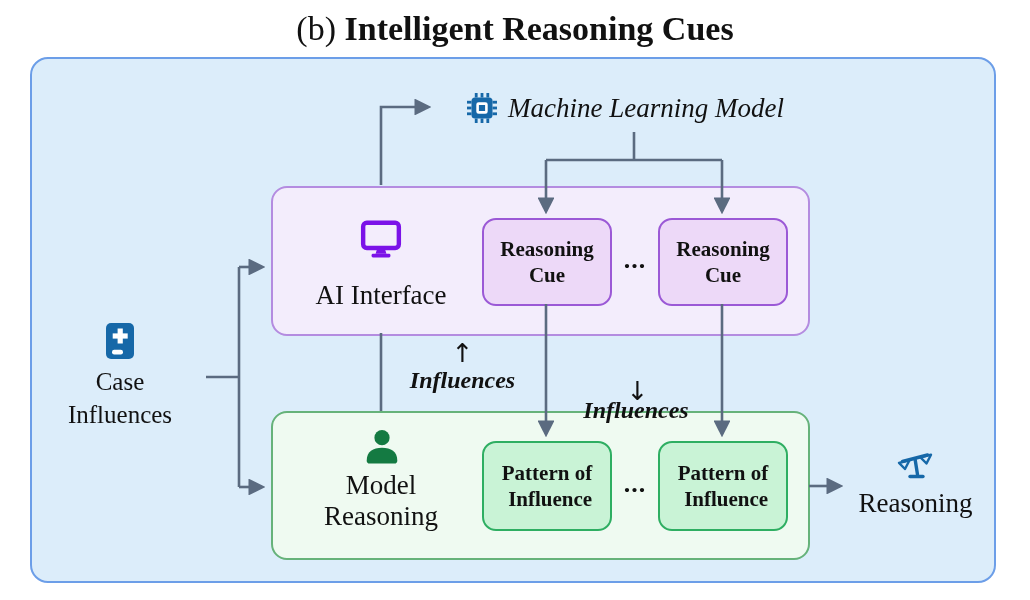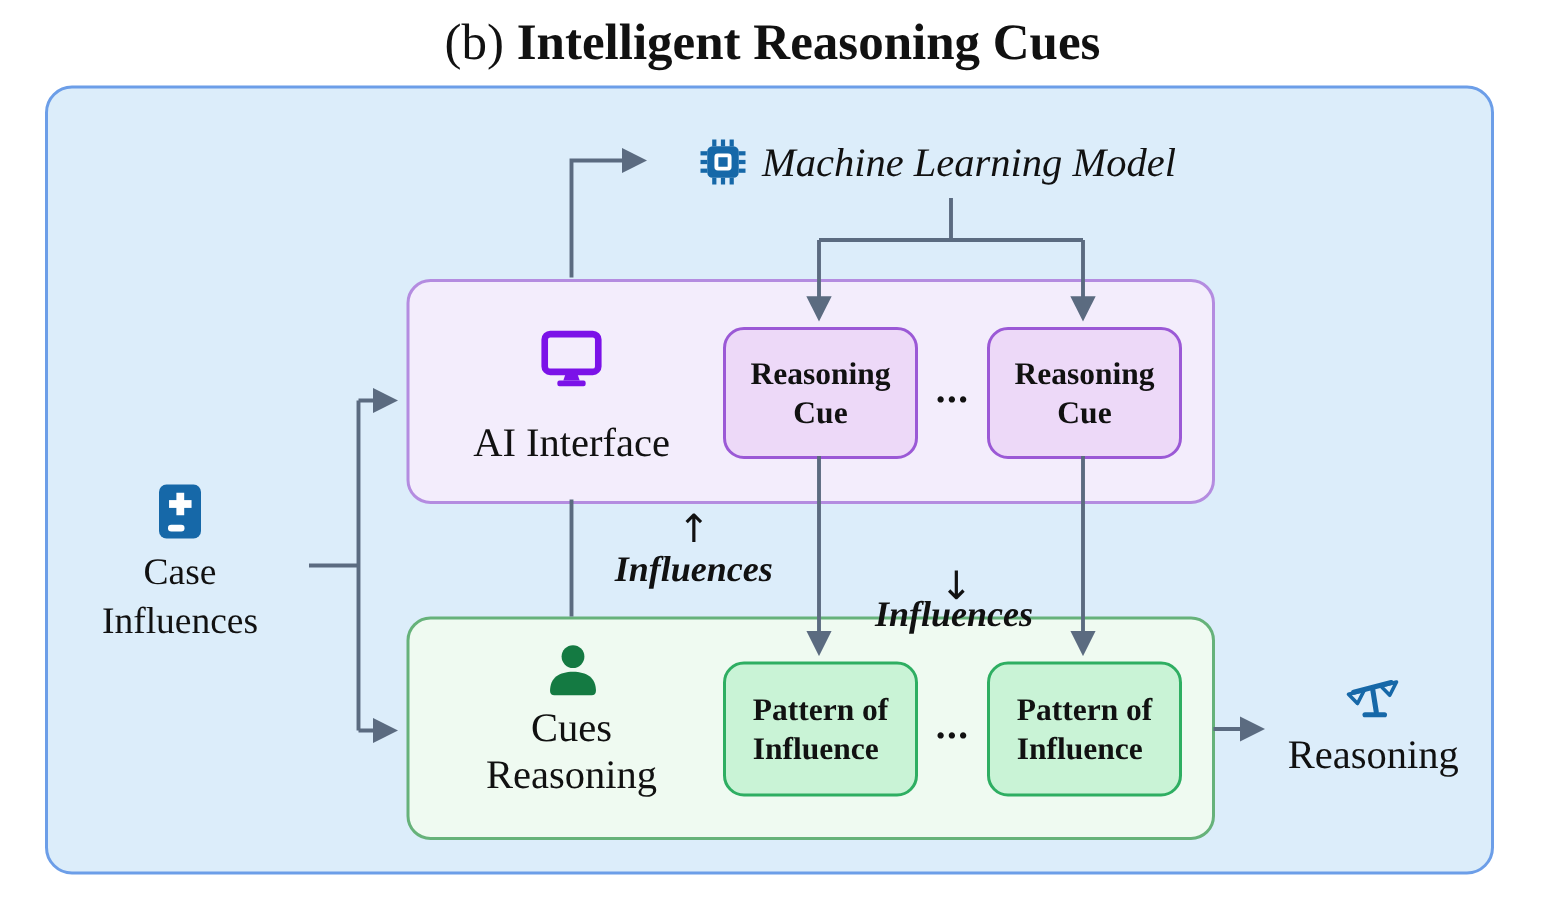--- a/index.html
+++ b/index.html
@@ -29,21 +29,21 @@
   
   .cue-box{
     left:0;top:0;width:126px;height:84px;border-radius:14px;
     background:#EDD9F8;border:2px solid #9B59D6;
     display:flex;align-items:center;justify-content:center;text-align:center;
     font-weight:bold;font-size:21px;line-height:1.25;
   }
   .pat-box{
     width:126px;height:86px;border-radius:14px;
     background:#C9F3D6;border:2px solid #2EAE62;
-    display:flex;align-items:center;justify-content:center;text-align:left;
+    display:flex;align-items:center;justify-content:center;text-align:right;
     font-weight:bold;font-size:21px;line-height:1.25;
   }
   .dots{
     width:40px;display:flex;align-items:center;justify-content:center;
     font-weight:bold;font-size:26px;letter-spacing:1px;
   }
   .node-label{text-align:center;}
   .serif-27{font-size:27px;line-height:31px;}
   .serif-25{font-size:25px;line-height:33px;}
   .edge-label{font-weight:bold;font-style:italic;font-size:24px;text-align:center;line-height:30px;}
@@ -109,21 +109,21 @@
   </div>
 
   <div class="abs human-panel"></div>
   <div class="abs" style="left:363px;top:429px;width:38px;height:36px;">
     <svg class="icon" width="38" height="36" viewBox="0 0 36 34">
       <circle cx="18" cy="8.2" r="7.2" fill="#147A42"></circle>
       <path d="M3.5 30 C3.5 21.5 9.5 17.8 18 17.8 C26.5 17.8 32.5 21.5 32.5 30 C32.5 31.7 31.4 32.7 29.8 32.7 L6.2 32.7 C4.6 32.7 3.5 31.7 3.5 30 Z" fill="#147A42"></path>
     </svg>
   </div>
   <div class="abs node-label serif-27" style="left:281px;top:470px;width:200px;">
-    <div>Cues</div>
+    <div>Model</div>
     <div>Reasoning</div>
   </div>
 
   <div class="abs pat-box" style="left:482px;top:441px;">
     <div>
       <div>Pattern of</div>
       <div>Influence</div>
     </div>
   </div>
   <div class="abs dots" style="left:615px;top:441px;height:86px;">...</div>

